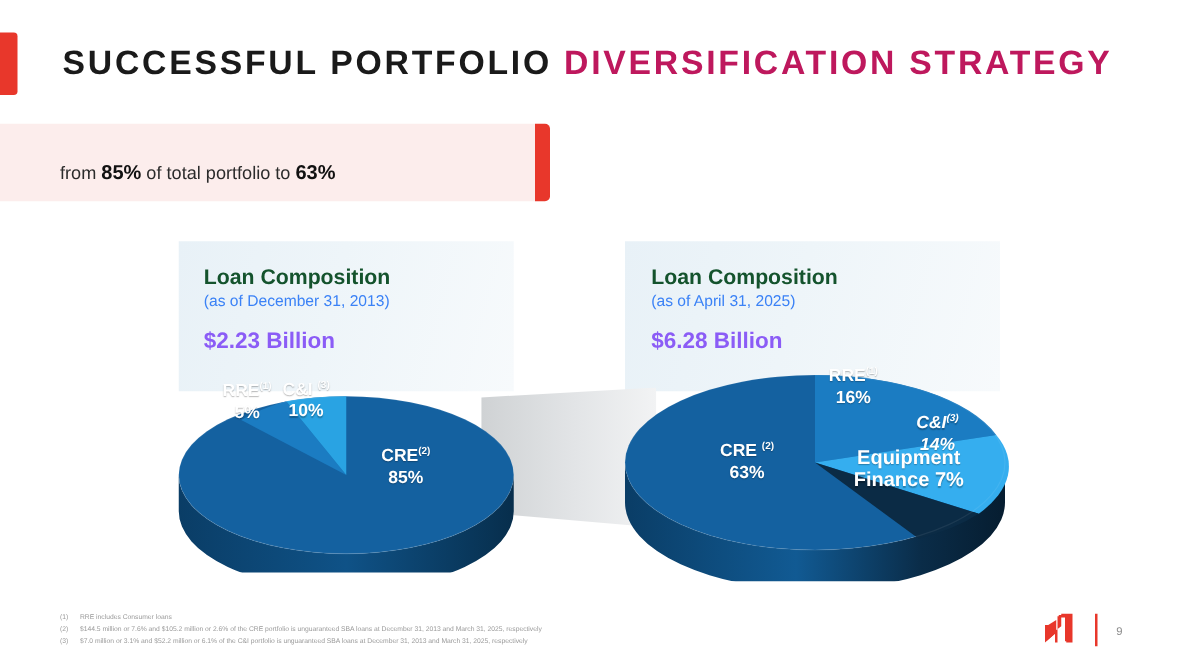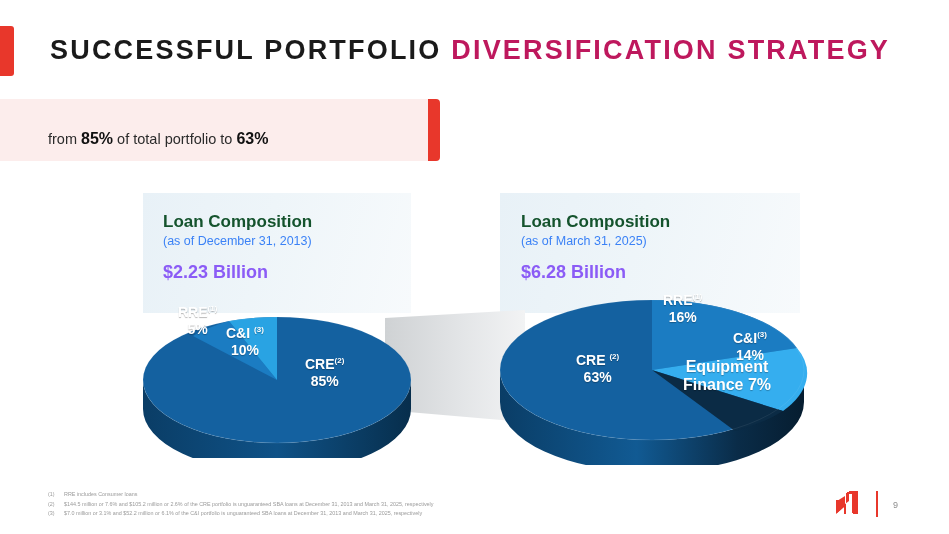--- a/index.html
+++ b/index.html
@@ -78,25 +78,25 @@
   .pie-label{
     position:absolute;color:#ffffff;font-weight:bold;
     text-align:center;line-height:17px;z-index:3;
     text-shadow:0 1px 1px rgba(0,0,0,.28);white-space:nowrap;
   }
   .pie-label .sup{font-size:8px;vertical-align:super;font-weight:bold;}
   .pl-name{font-size:14px;display:block;}
   .pl-val{font-size:14px;display:block;}
 
   #lbl-l-rre{left:178px;top:300px;}
-  #lbl-l-ci {left:226px;top:299px;margin-top:22px;}
+  #lbl-l-ci {left:226px;top:299px;}
   #lbl-l-cre{left:305px;top:352px;}
 
   #lbl-r-rre{left:663px;top:288px;}
-  #lbl-r-ci {left:733px;top:326px;}
+  #lbl-r-ci {left:733px;top:326px;font-style:italic;}
   #lbl-r-cre{left:538px;top:348px;margin-left:38px;}
   #lbl-r-eq {left:683px;top:358px;line-height:18px;}
   #lbl-r-eq .pl-name{font-size:16px;}
 
   
   #footnotes{
     position:absolute;left:48px;top:490px;width:640px;
     font-size:5.4px;color:#9a9a9a;line-height:9.6px;
   }
   .fn-row{display:flex;white-space:nowrap;}
@@ -129,21 +129,21 @@
 </div>
 
 <div class="panel" id="panel-left"></div>
 <div class="panel" id="panel-right"></div>
 
 <div class="panel-title" id="lp-title">Loan Composition</div>
 <div class="panel-sub" id="lp-sub">(as of December 31, 2013)</div>
 <div class="panel-amount" id="lp-amount">$2.23 Billion</div>
 
 <div class="panel-title" id="rp-title">Loan Composition</div>
-<div class="panel-sub" id="rp-sub">(as of March 31, 2025)</div>
+<div class="panel-sub" id="rp-sub">(as of April 31, 2025)</div>
 <div class="panel-amount" id="rp-amount">$6.28 Billion</div>
 
 <svg id="connector" viewBox="0 0 140 130">
   <defs>
     <linearGradient id="conGrad" x1="0" y1="0" x2="1" y2="0">
       <stop offset="0%" stop-color="#cfd2d4"></stop>
       <stop offset="55%" stop-color="#e3e5e7"></stop>
       <stop offset="100%" stop-color="#f2f3f4"></stop>
     </linearGradient>
   </defs>

